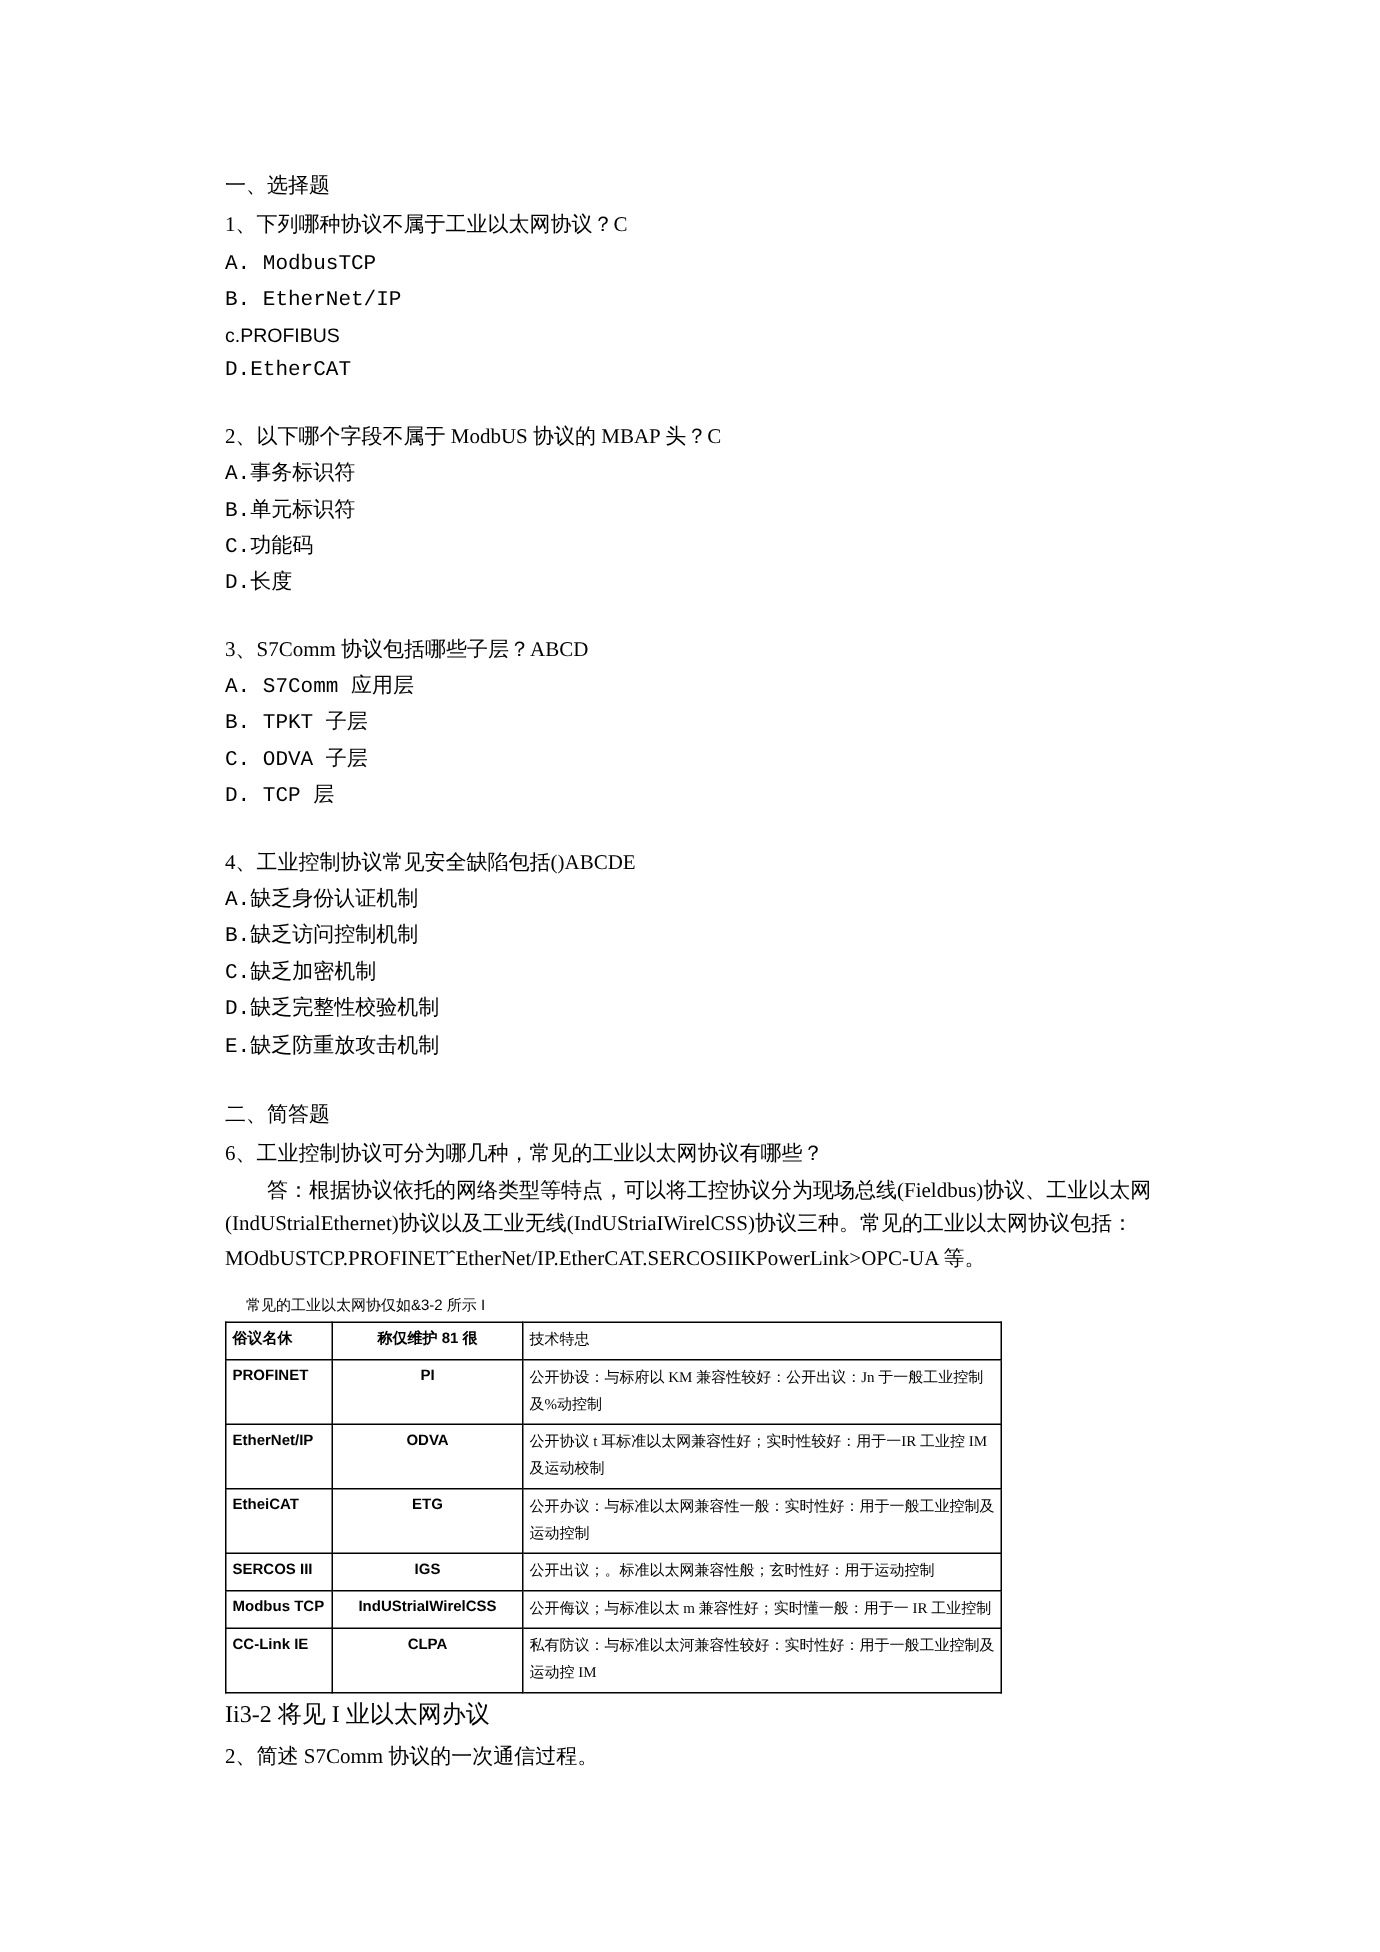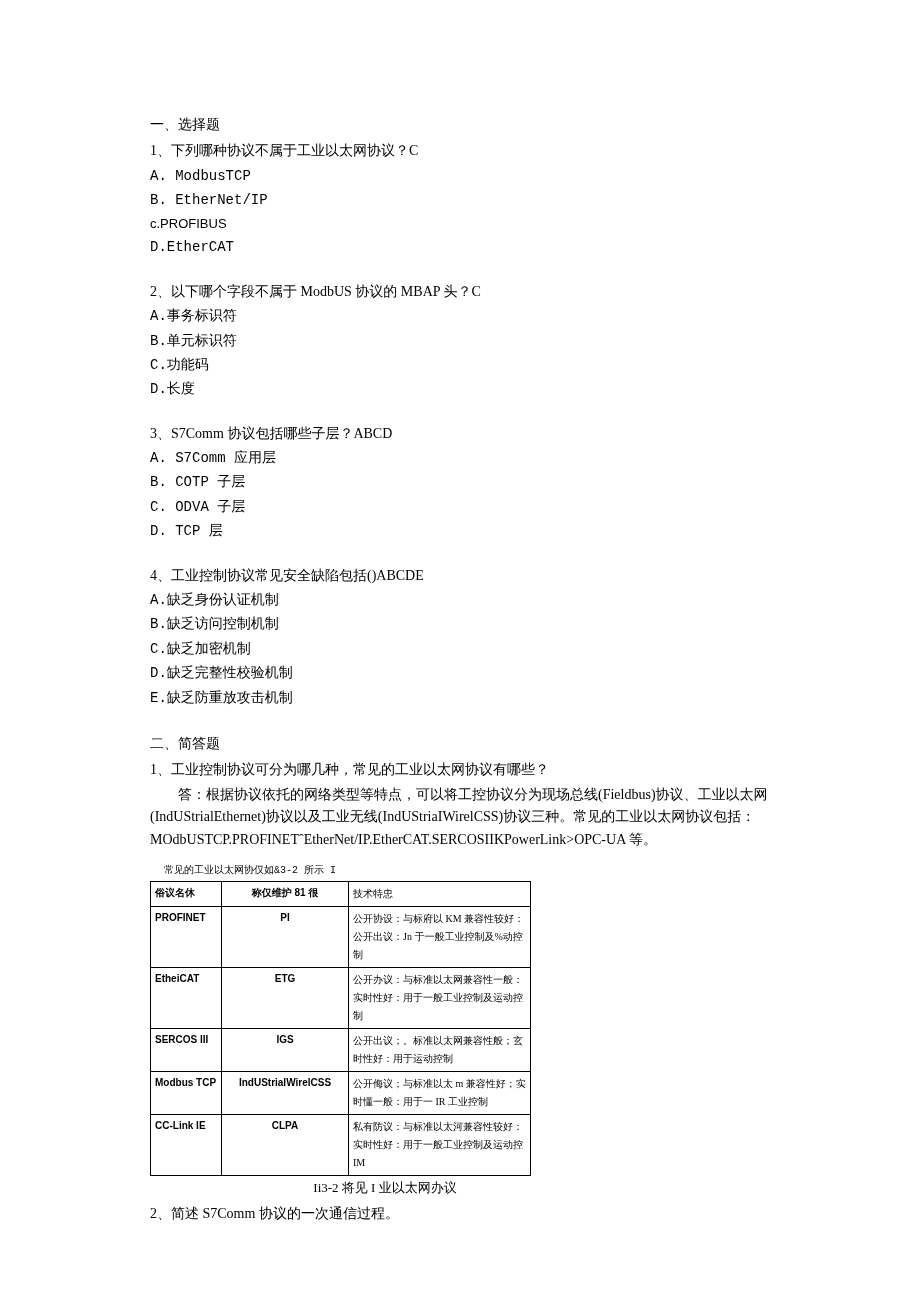--- a/index.html
+++ b/index.html
@@ -29,28 +29,28 @@
   }
   .gap {
     height: 18px;
   }
   .answer {
     margin: 2px 0;
     text-indent: 2em;
   }
   .table-caption {
     font-size: 10px;
-    font-family: Liberation Mono, monospace;
+    font-family: Liberation Sans, sans-serif;
     margin: 12px 0 2px 14px;
   }
   table {
     border-collapse: collapse;
     font-size: 10px;
     font-family: Arial, "SimSun", sans-serif;
-    width: 381px;
+    width: 518px;
   }
   th, td {
     border: 1px solid #000;
     padding: 3px 4px;
     text-align: left;
     vertical-align: top;
   }
   td.name {
     font-weight: bold;
     font-family: Arial, sans-serif;
@@ -61,22 +61,22 @@
     font-family: Arial, sans-serif;
     width: 118px;
     text-align: center;
   }
   td.feat {
     font-family: "SimSun", serif;
     font-size: 10px;
     line-height: 1.8;
   }
   .table-footer {
-    font-size: 13px;
-    text-align: center;
+    font-size: 16px;
+    text-align: left;
     width: 470px;
     margin-top: 2px;
   }
   .q-after-table {
     margin-top: 4px;
   }
 </style>
 </head>
 <body>
 
@@ -93,51 +93,56 @@
 <div class="question">2、以下哪个字段不属于 ModbUS 协议的 MBAP 头？C</div>
 <div class="option">A.事务标识符</div>
 <div class="option">B.单元标识符</div>
 <div class="option">C.功能码</div>
 <div class="option">D.长度</div>
 
 <div class="gap"></div>
 
 <div class="question">3、S7Comm 协议包括哪些子层？ABCD</div>
 <div class="option">A.  S7Comm 应用层</div>
-<div class="option">B.  COTP 子层</div>
+<div class="option">B.  TPKT 子层</div>
 <div class="option">C.  ODVA 子层</div>
 <div class="option">D.  TCP 层</div>
 
 <div class="gap"></div>
 
 <div class="question">4、工业控制协议常见安全缺陷包括()ABCDE</div>
 <div class="option">A.缺乏身份认证机制</div>
 <div class="option">B.缺乏访问控制机制</div>
 <div class="option">C.缺乏加密机制</div>
 <div class="option">D.缺乏完整性校验机制</div>
 <div class="option">E.缺乏防重放攻击机制</div>
 
 <div class="gap"></div>
 
 <div class="section-title">二、简答题</div>
-<div class="question">1、工业控制协议可分为哪几种，常见的工业以太网协议有哪些？</div>
+<div class="question">6、工业控制协议可分为哪几种，常见的工业以太网协议有哪些？</div>
 <div class="answer">答：根据协议依托的网络类型等特点，可以将工控协议分为现场总线(Fieldbus)协议、工业以太网(IndUStrialEthernet)协议以及工业无线(IndUStriaIWirelCSS)协议三种。常见的工业以太网协议包括：MOdbUSTCP.PROFINETˆEtherNet/IP.EtherCAT.SERCOSIIKPowerLink&gt;OPC-UA 等。</div>
 
 <div class="table-caption">常见的工业以太网协仅如&amp;3-2 所示 I</div>
 <table>
   <tbody>
       <tr>
     <td class="name">俗议名休</td>
     <td class="org">称仅维护 81 很</td>
     <td class="feat">技术特忠</td>
   </tr>
   <tr>
     <td class="name">PROFINET</td>
     <td class="org">PI</td>
     <td class="feat">公开协设：与标府以 KM 兼容性较好：公开出议：Jn 于一般工业控制及%动控制</td>
+  </tr>
+  <tr>
+    <td class="name">EtherNet/IP</td>
+    <td class="org">ODVA</td>
+    <td class="feat">公开协议 t 耳标准以太网兼容性好；实时性较好：用于一IR 工业控 IM 及运动校制</td>
   </tr>
   <tr>
     <td class="name">EtheiCAT</td>
     <td class="org">ETG</td>
     <td class="feat">公开办议：与标准以太网兼容性一般：实时性好：用于一般工业控制及运动控制</td>
   </tr>
   <tr>
     <td class="name">SERCOS III</td>
     <td class="org">IGS</td>
     <td class="feat">公开出议；。标准以太网兼容性般；玄时性好：用于运动控制</td>

